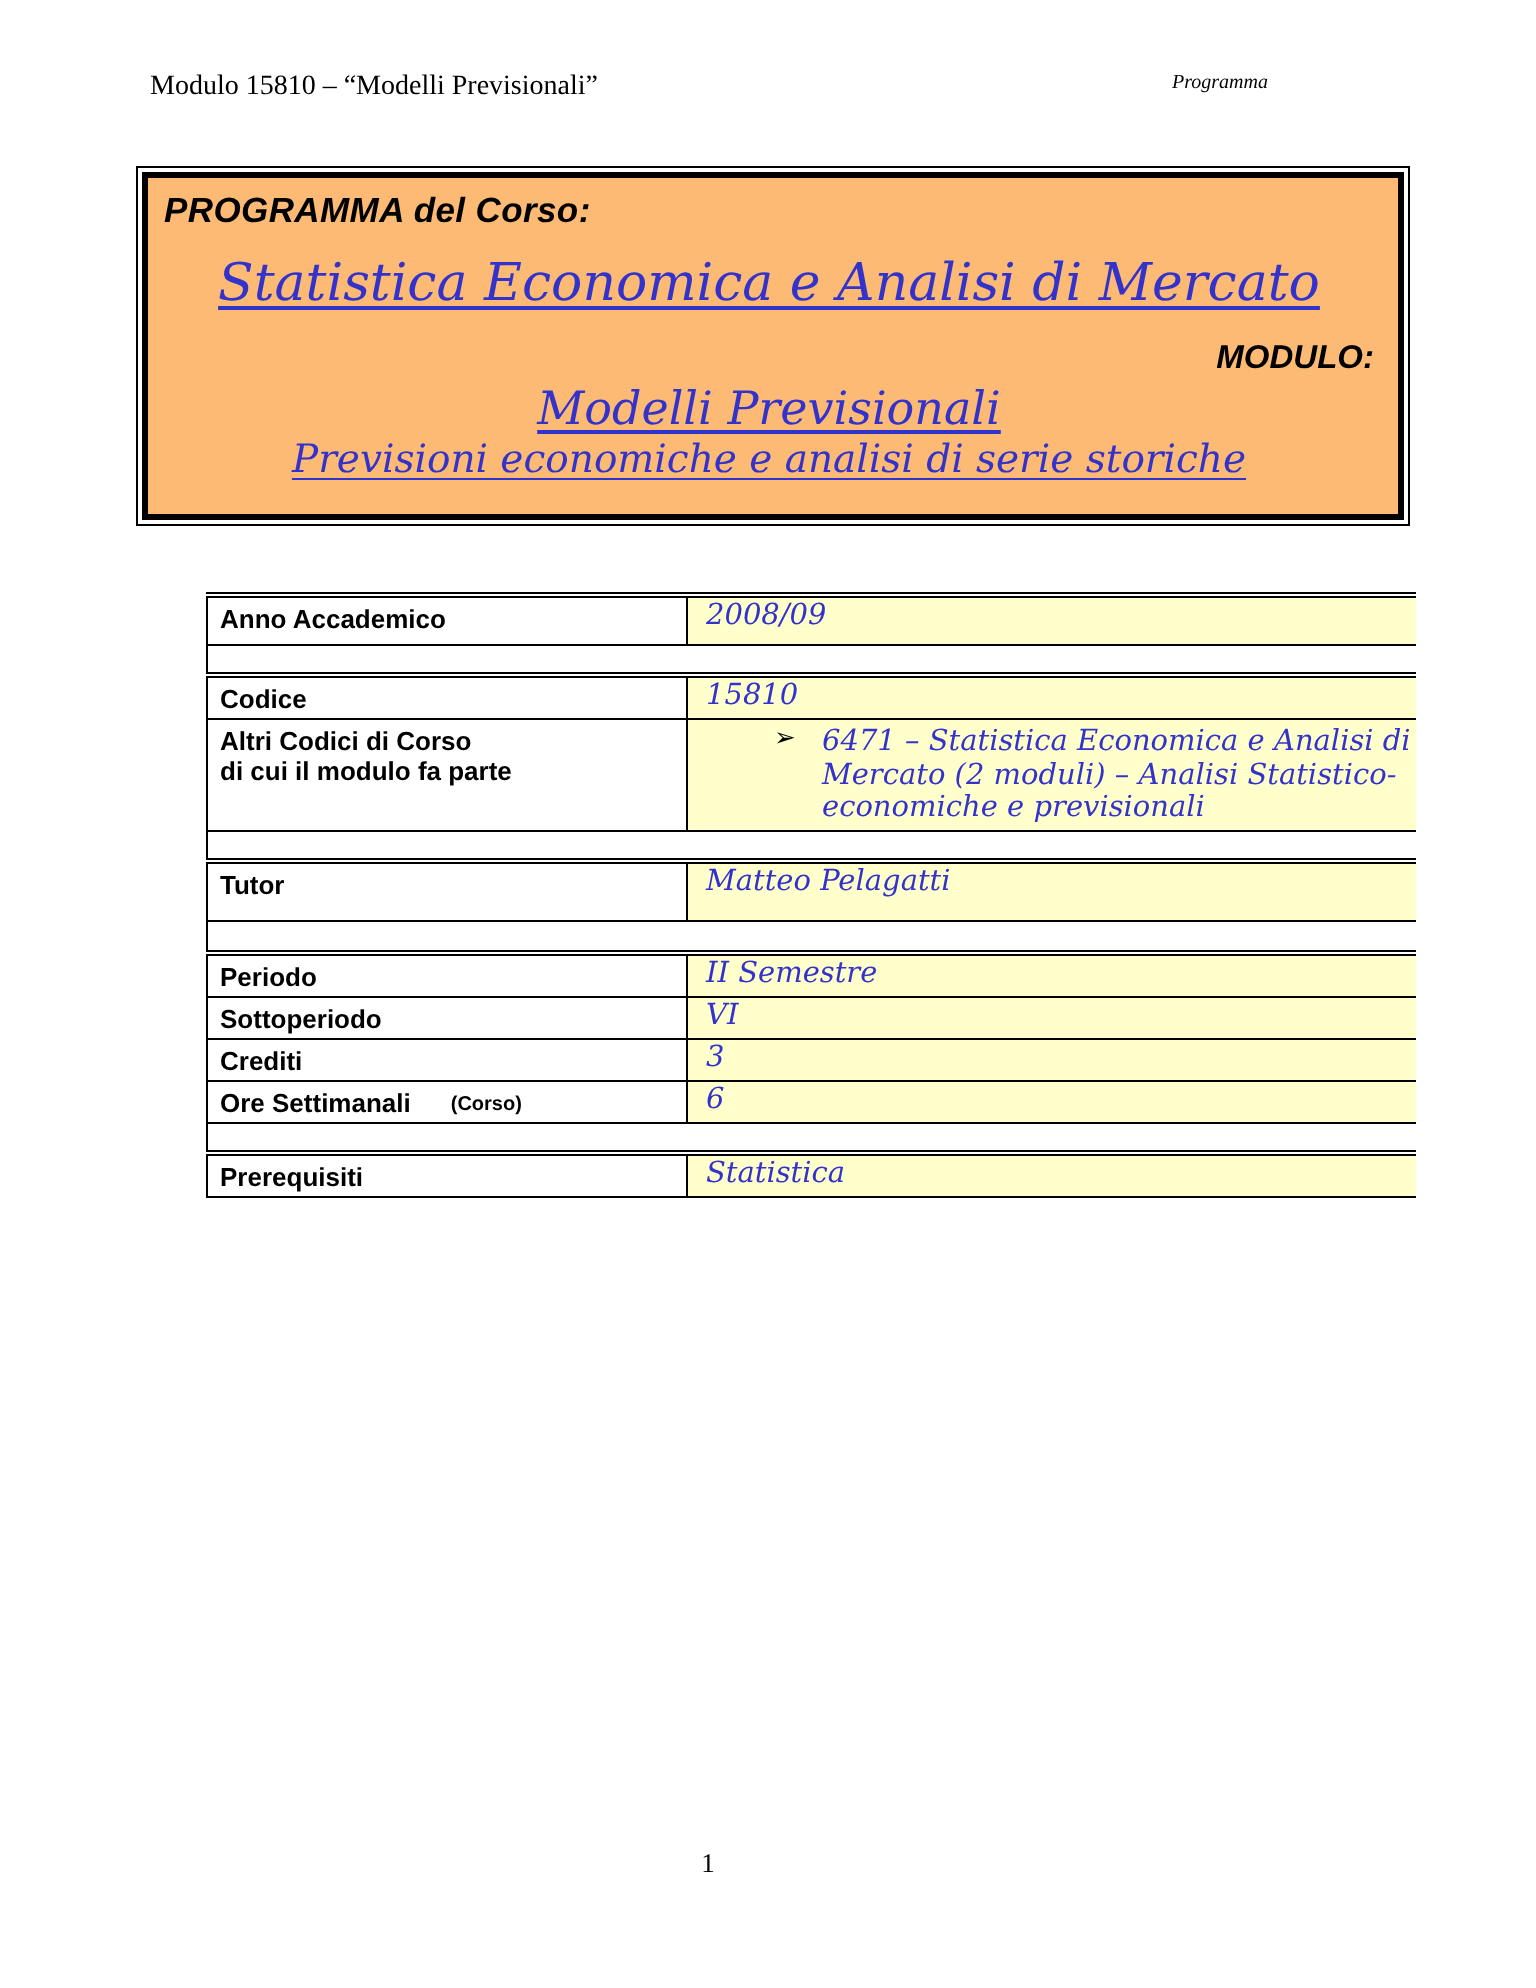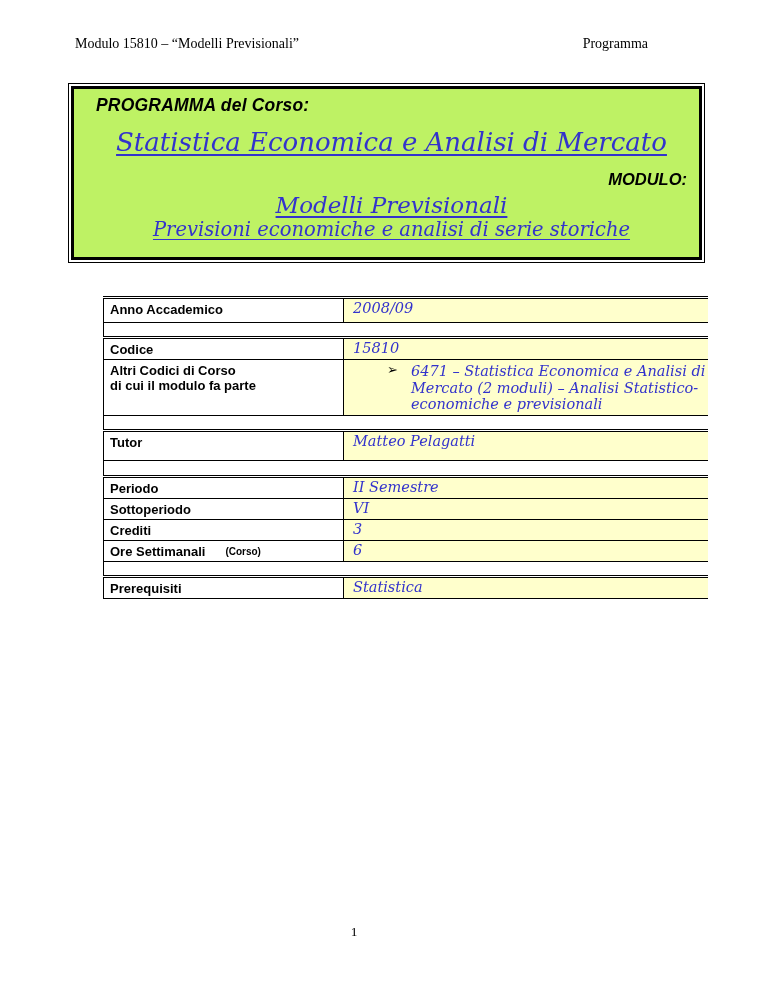--- a/index.html
+++ b/index.html
@@ -7,32 +7,32 @@
     position:relative;width:708px;height:994px;background:#ffffff;
     font-family:"Liberation Sans",sans-serif;color:#000;overflow:hidden;
   }
 
   
   .doc-header-left{
     position:absolute;left:75px;top:36px;
     font-family:"Liberation Serif",serif;font-size:14px;
   }
   .doc-header-right{
-    position:absolute;right:60px;top:36px;
-    font-family:"Liberation Serif",serif;font-size:14px;
+    position:absolute;right:74px;top:36px;
+    font-family:"Liberation Serif",serif;font-style:italic;font-size:10px;
   }
 
   
   .title-box{
     position:absolute;left:68px;top:83px;width:637px;box-sizing:border-box;
     border:1px solid #000;padding:2px;background:#fff;
   }
   .title-box-inner{
-    border:3px solid #000;background:#bef264;
-    padding:6px 12px 16px 22px;min-height:168px;box-sizing:border-box;
+    border:3px solid #000;background:#fdba74;
+    padding:6px 12px 16px 8px;min-height:168px;box-sizing:border-box;
   }
   .program-label{
     font-weight:bold;font-style:italic;font-size:17.5px;letter-spacing:.2px;
   }
   .course-title{
     margin-top:11px;text-align:center;
     font-family:"DejaVu Serif",serif;font-style:italic;font-size:26px;
     color:#3333CC;text-decoration:underline;text-underline-offset:3px;
   }
   .module-label{

